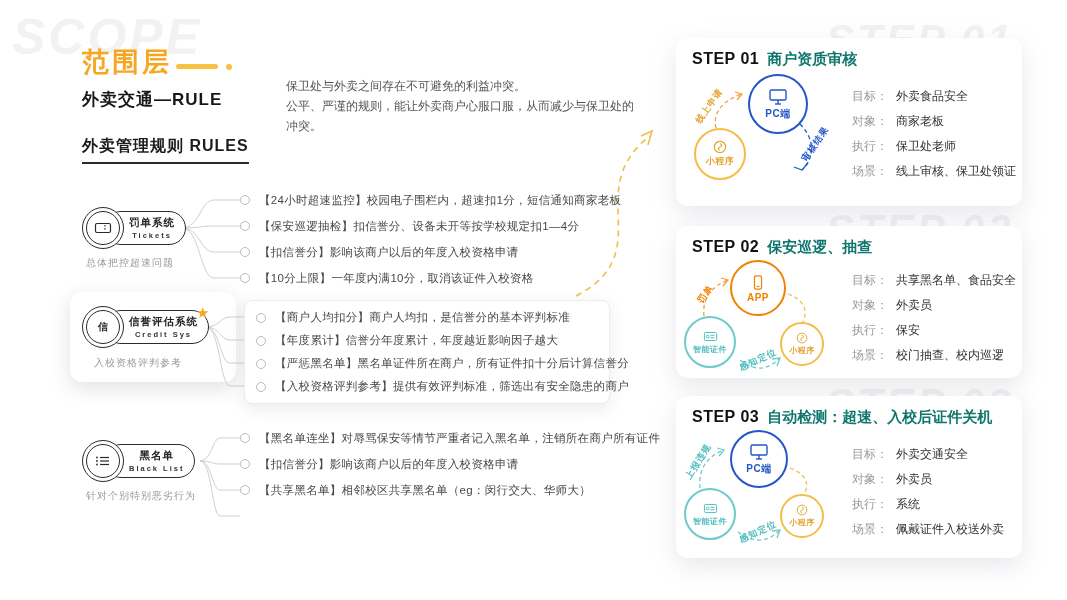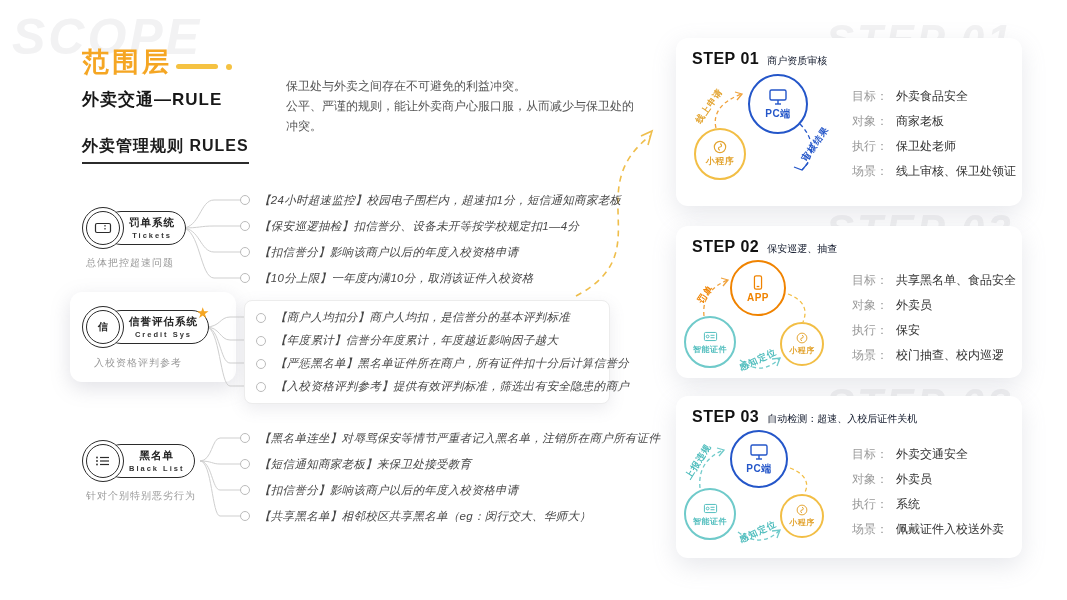--- a/index.html
+++ b/index.html
@@ -36,21 +36,21 @@
   #group2-badge{left:82px;top:306px;}
   #group2-caption{left:94px;top:356px;}
   #group3-badge{left:82px;top:440px;}
   #group3-caption{left:86px;top:489px;}
 
   #credit-card{position:absolute;left:70px;top:292px;width:166px;height:90px;background:#fff;border-radius:12px;box-shadow:0 6px 20px rgba(120,120,140,.22);z-index:1;}
   #credit-star{position:absolute;left:196px;top:304px;color:#F5A623;font-size:15px;z-index:4;}
 
   
   .tree-items{position:absolute;list-style:none;margin:0;padding:0;z-index:3;}
-  .tree-items li{display:flex;align-items:center;height:26px;font-style:italic;}
+  .tree-items li{display:flex;align-items:center;height:26px;}
   .bullet{width:8px;height:8px;border:1.5px solid #bbb;border-radius:50%;background:#fff;margin-right:9px;flex:0 0 auto;box-sizing:content-box;}
   .item-text{font-size:11.5px;color:#474747;white-space:nowrap;letter-spacing:.3px;}
   #items1{left:240px;top:187px;}
   #items3{left:240px;top:425px;}
   #items2-box{position:absolute;left:244px;top:300px;width:364px;height:102px;background:#fff;border:1px solid #ececec;border-radius:8px;box-shadow:0 5px 16px rgba(120,120,140,.14);z-index:2;}
   #items2{left:256px;top:306px;}
   #items2 li{height:23px;}
 
   .connector{position:absolute;z-index:2;overflow:visible;}
   .connector path{stroke:#cfcfcf;stroke-width:1;fill:none;}
@@ -61,21 +61,21 @@
   
   #flow-arrow{position:absolute;left:0;top:0;z-index:1;pointer-events:none;}
 
   
   .step-card{position:absolute;left:676px;width:346px;background:#fff;border-radius:12px;box-shadow:0 8px 24px rgba(135,140,158,.20);z-index:2;box-sizing:border-box;}
   #step1{top:38px;height:168px;}
   #step2{top:226px;height:152px;}
   #step3{top:396px;height:162px;}
   .step-header{position:absolute;left:16px;top:12px;display:flex;align-items:baseline;gap:8px;white-space:nowrap;}
   .step-no{font-size:16px;font-weight:900;color:#121212;letter-spacing:.5px;}
-  .step-title{font-size:10px;font-weight:400;color:#0f172a;}
+  .step-title{font-size:15px;font-weight:700;color:#0f766e;}
 
   .fields{position:absolute;left:176px;}
   #step1 .fields{top:46px;}
   #step2 .fields{top:42px;}
   #step3 .fields{top:46px;}
   .field{display:flex;font-size:12px;line-height:25px;white-space:nowrap;}
   .field-label{color:#9a9a9a;width:44px;flex:0 0 auto;}
   .field-value{color:#333;}
 
   .diagram{position:absolute;left:8px;top:34px;width:165px;height:125px;}
@@ -221,24 +221,20 @@
     <path d="M0,33 C12,33 12,10 20,10 L40,10"></path>
     <path d="M0,33 C12,33 12,36 20,36 L40,36"></path>
     <path d="M0,33 C12,33 12,62 20,62 L40,62"></path>
     <path d="M0,33 C12,33 12,88 20,88 L40,88"></path>
   </svg>
 
   <ul class="tree-items" id="items3">
     <li>
         <span class="bullet"></span>
         <span class="item-text">【黑名单连坐】对辱骂保安等情节严重者记入黑名单，注销所在商户所有证件</span>
-      </li>
-    <li>
-        <span class="bullet"></span>
-        <span class="item-text">【短信通知商家老板】来保卫处接受教育</span>
       </li>
     <li>
         <span class="bullet"></span>
         <span class="item-text">【扣信誉分】影响该商户以后的年度入校资格申请</span>
       </li>
     <li>
         <span class="bullet"></span>
         <span class="item-text">【共享黑名单】相邻校区共享黑名单（eg：闵行交大、华师大）</span>
       </li>
   </ul>

